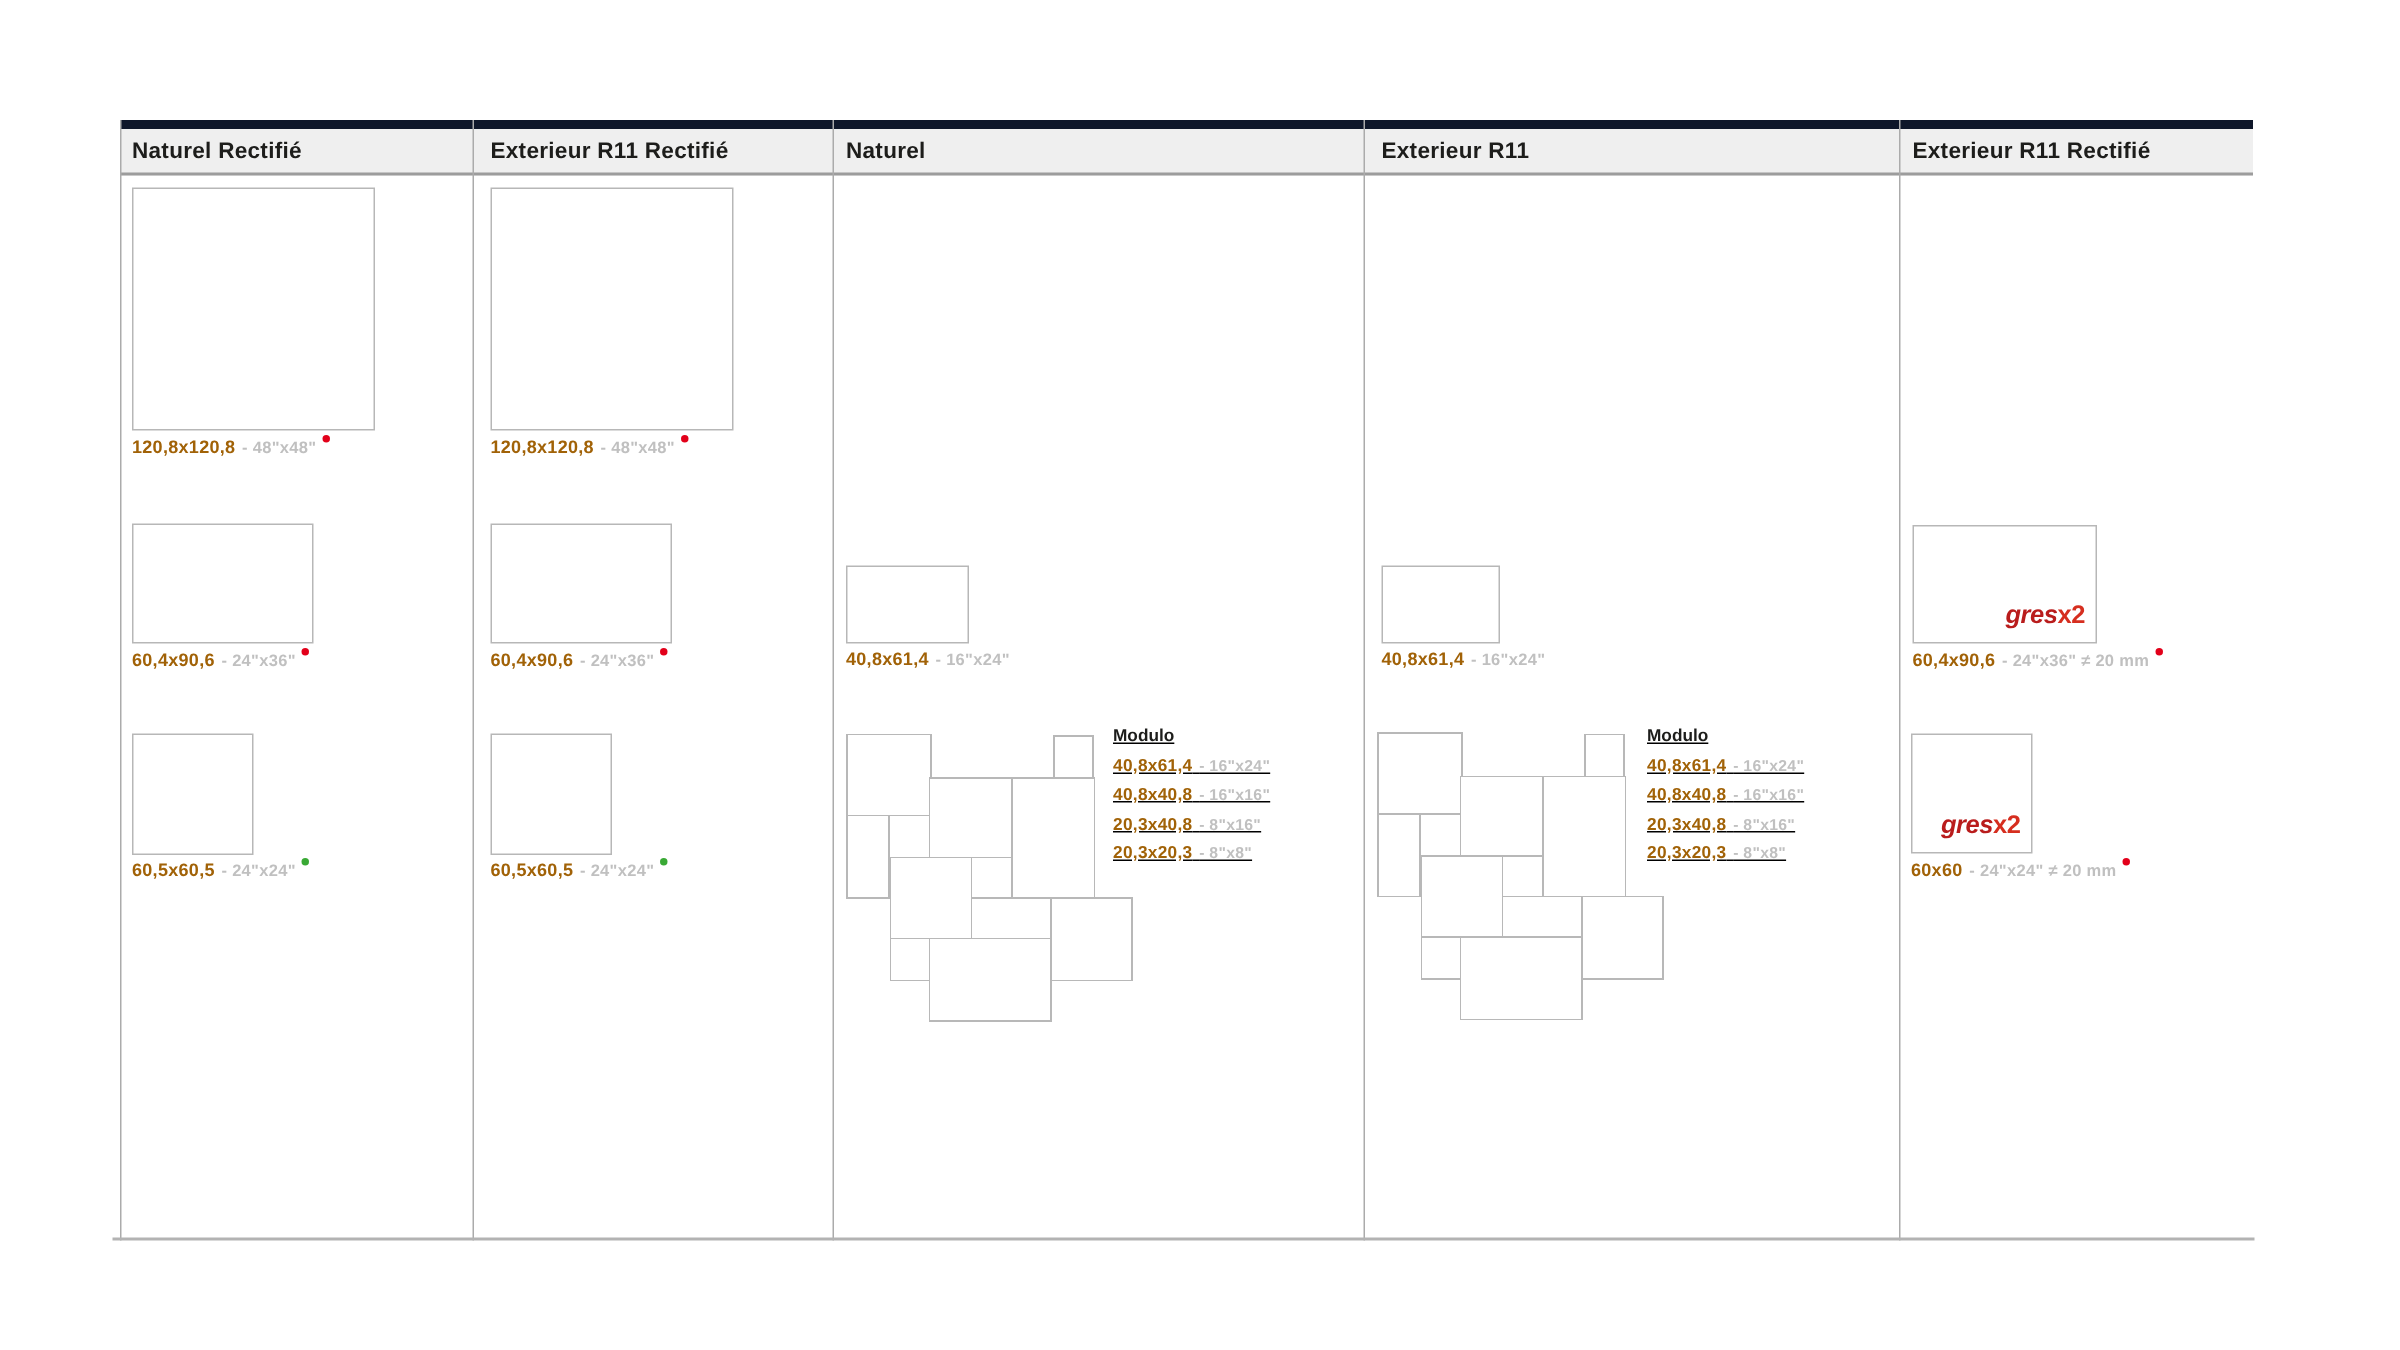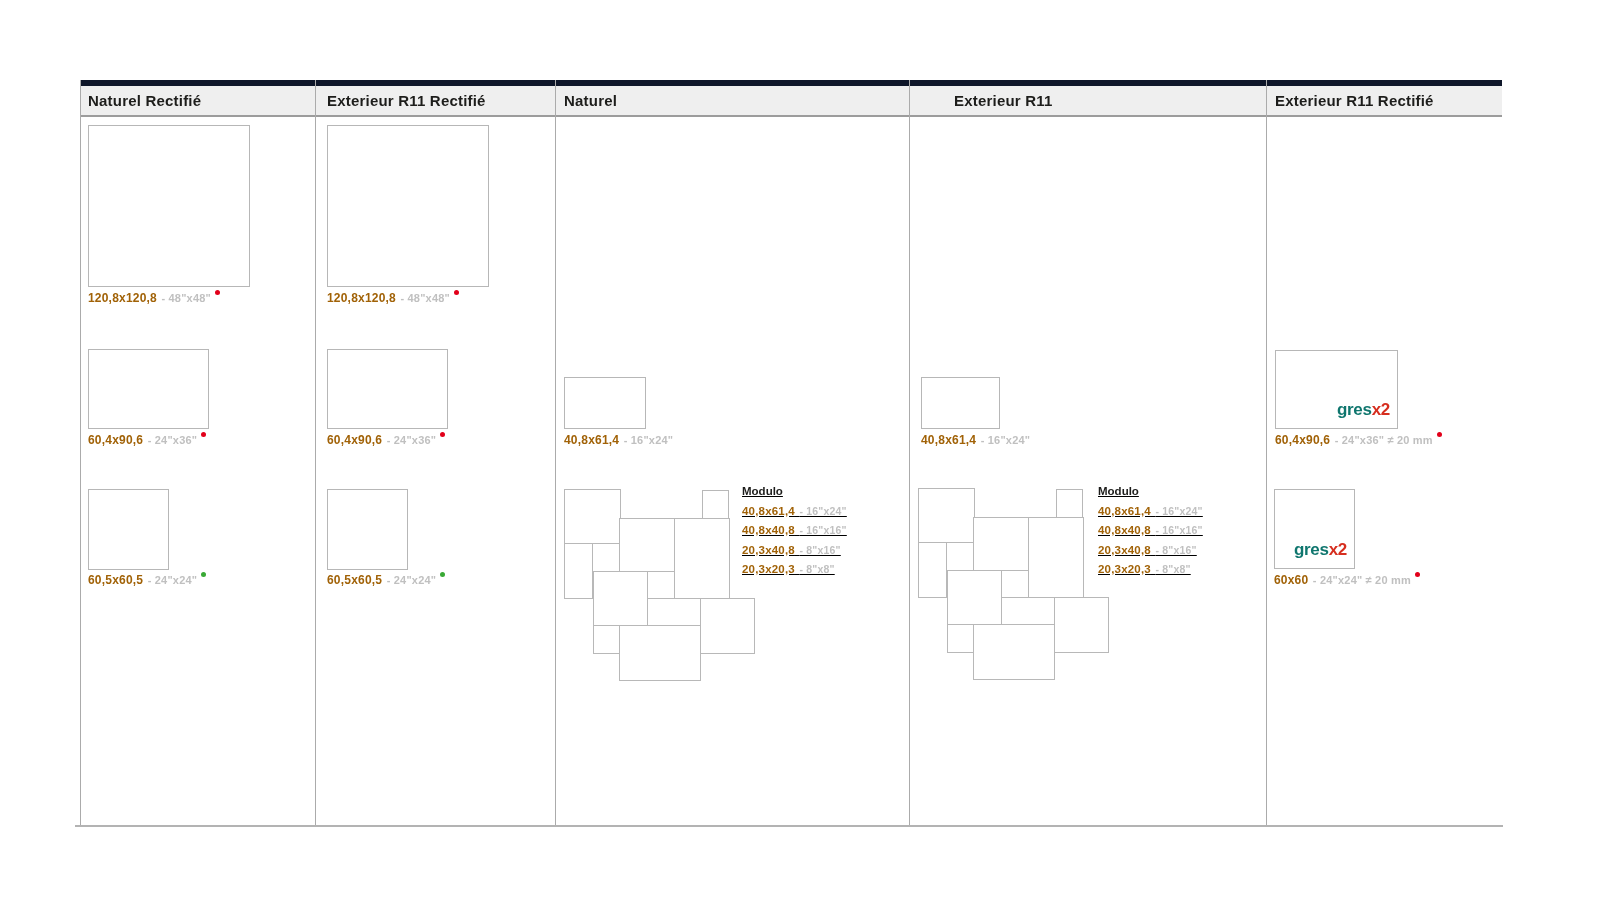--- a/index.html
+++ b/index.html
@@ -22,21 +22,21 @@
   
   .vline { position:absolute; top:80px; width:1px; height:747px; background:#ababab; }
   .hline { position:absolute; height:2px; background:#b3b3b3; }
 
   
   .tile {
     position:absolute; background:#ffffff; border:1px solid #b7b7b7;
   }
   .gres-tile { display:flex; align-items:flex-end; justify-content:flex-end; }
   .gres-logo { font-size:17px; font-weight:bold; letter-spacing:-0.3px; line-height:1; margin:0 7px 10px 0; white-space:nowrap; }
-  .gres-gray { color:#0f766e; }
+  .gres-gray { color:#b91c1c;font-style:italic; }
   .gres-red  { color:#d62e1f; }
 
   
   .size-label { position:absolute; white-space:nowrap; line-height:13px; }
   .cm   { font-weight:bold; font-size:12px; color:#a16207; letter-spacing:0.2px; }
   .inch { font-weight:bold; font-size:11px; color:#c0c0c0; letter-spacing:0.2px; }
   .dot  { display:inline-block; width:5px; height:5px; border-radius:50%; margin-left:4px; vertical-align:7px; }
   .dot.red   { background:#e2001a; }
   .dot.green { background:#39a935; }
 
@@ -50,21 +50,21 @@
 </style>
 </head>
 <body>
 
 <div class="sheet">
 
   <div class="header-band">
     <div class="col-header" style="left:8px">Naturel Rectifié</div>
     <div class="col-header" style="left:247px">Exterieur R11 Rectifié</div>
     <div class="col-header" style="left:484px">Naturel</div>
-    <div class="col-header" style="left:874px">Exterieur R11</div>
+    <div class="col-header" style="left:841px">Exterieur R11</div>
     <div class="col-header" style="left:1195px">Exterieur R11 Rectifié</div>
   </div>
 
   <div class="vline" style="left:80px"></div>
   <div class="vline" style="left:315px"></div>
   <div class="vline" style="left:555px"></div>
   <div class="vline" style="left:909px"></div>
   <div class="vline" style="left:1266px"></div>
 
   <div class="hline" style="left:75px; top:825px; width:1428px"></div>

